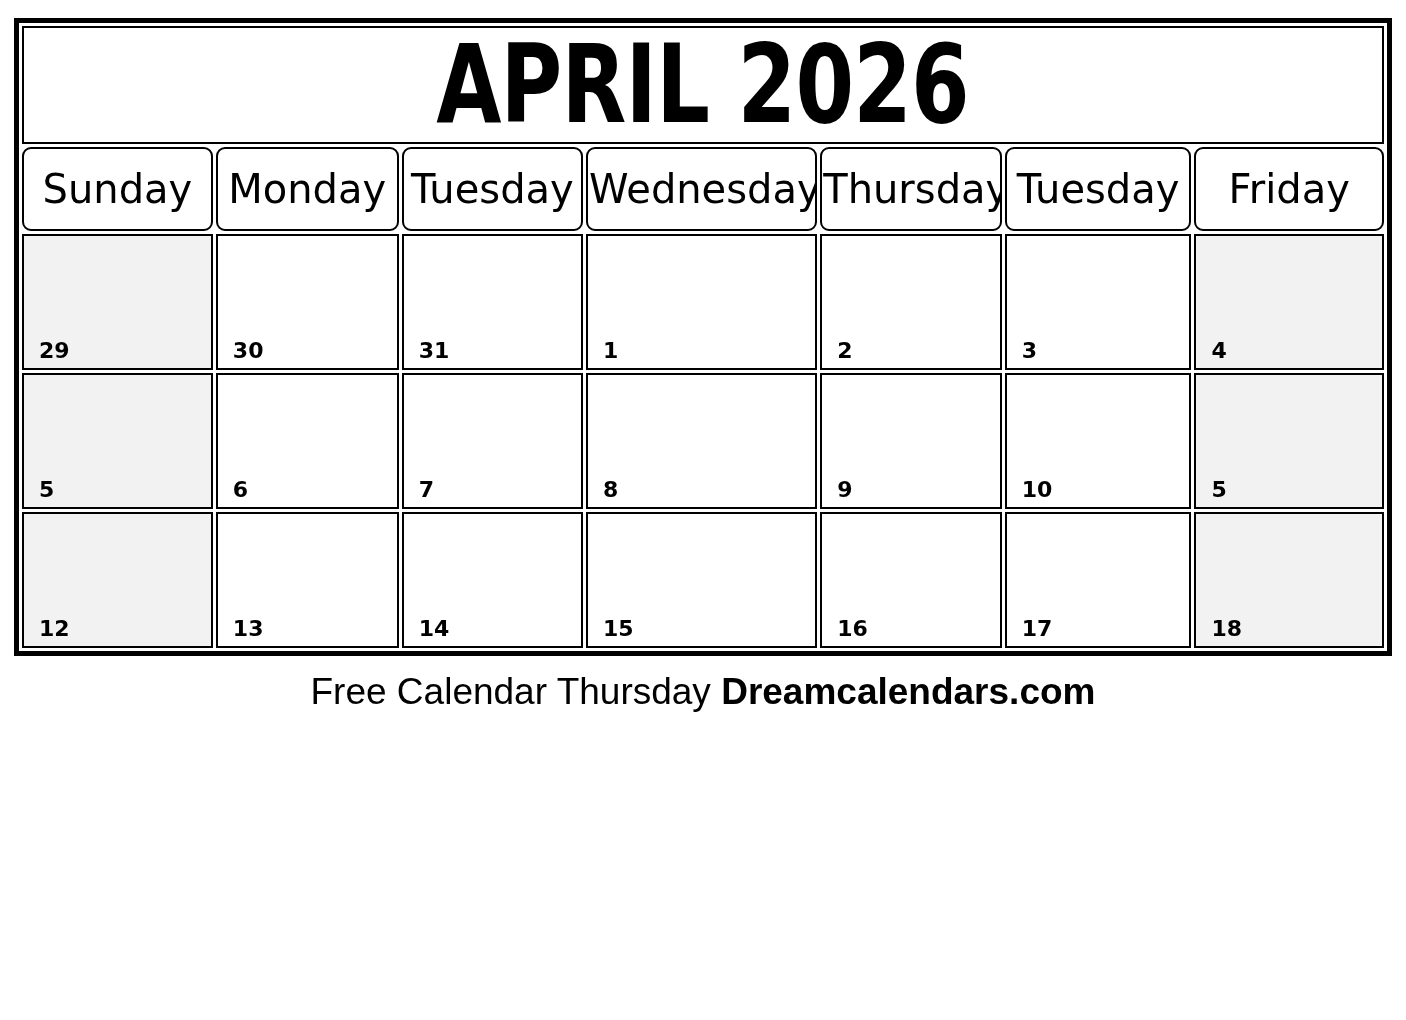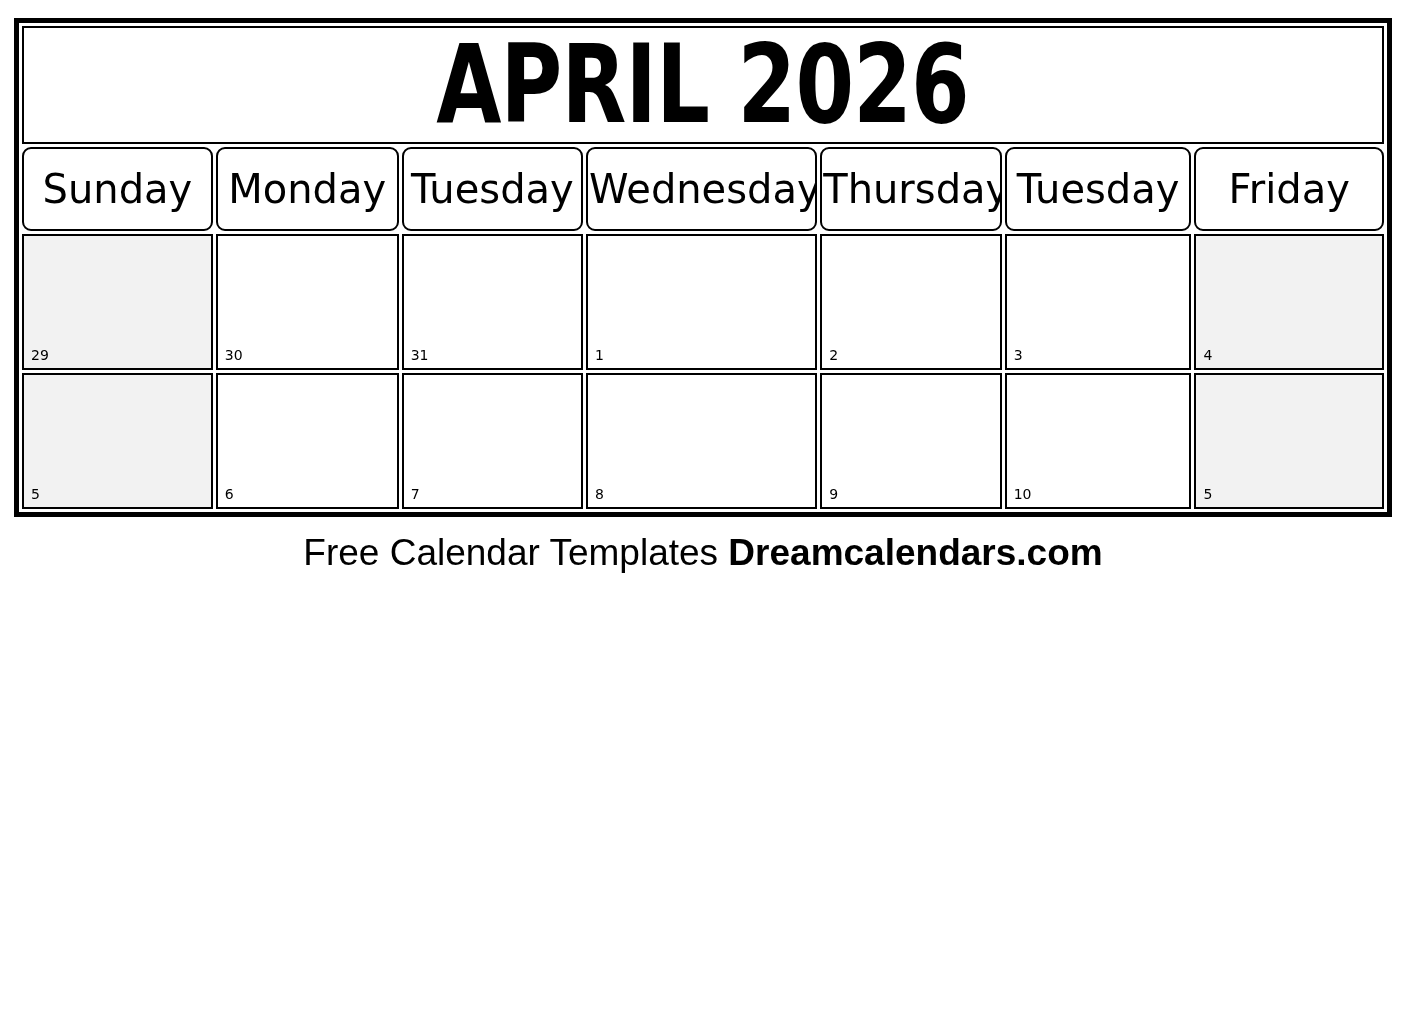--- a/index.html
+++ b/index.html
@@ -54,23 +54,23 @@
     font-size: 40px;
     text-align: center;
     vertical-align: middle;
     white-space: nowrap;
     border-radius: 9px;
   }
   tr.week-row td {
     height: 126px;
     vertical-align: bottom;
     text-align: left;
-    padding: 0 0 6px 7px;
-    font-weight: normal;
-    font-size: 14px;
+    padding: 0 0 6px 15px;
+    font-weight: bold;
+    font-size: 22px;
     line-height: 1;
   }
   tr.week-row td.weekend {
     background: #f2f2f2;
   }
   .footer {
     margin-top: 14px;
     width: 1378px;
     text-align: center;
     font-family: "Liberation Sans", sans-serif;
@@ -125,20 +125,29 @@
       </tr>
       <tr class="week-row">
         <td class="weekend"><span>5</span></td>
         <td><span>6</span></td>
         <td><span>7</span></td>
         <td><span>8</span></td>
         <td><span>9</span></td>
         <td><span>10</span></td>
         <td class="weekend"><span>5</span></td>
       </tr>
+      <tr class="week-row">
+        <td class="weekend"><span>12</span></td>
+        <td><span>13</span></td>
+        <td><span>14</span></td>
+        <td><span>15</span></td>
+        <td><span>16</span></td>
+        <td><span>17</span></td>
+        <td class="weekend"><span>18</span></td>
+      </tr>
     </tbody>
   </table>
 
   <div class="footer">
-    <span>Free Calendar Templates</span>
+    <span>Free Calendar Thursday</span>
     <span class="brand">Dreamcalendars.com</span>
   </div>
 </div>
 
 </body></html>

